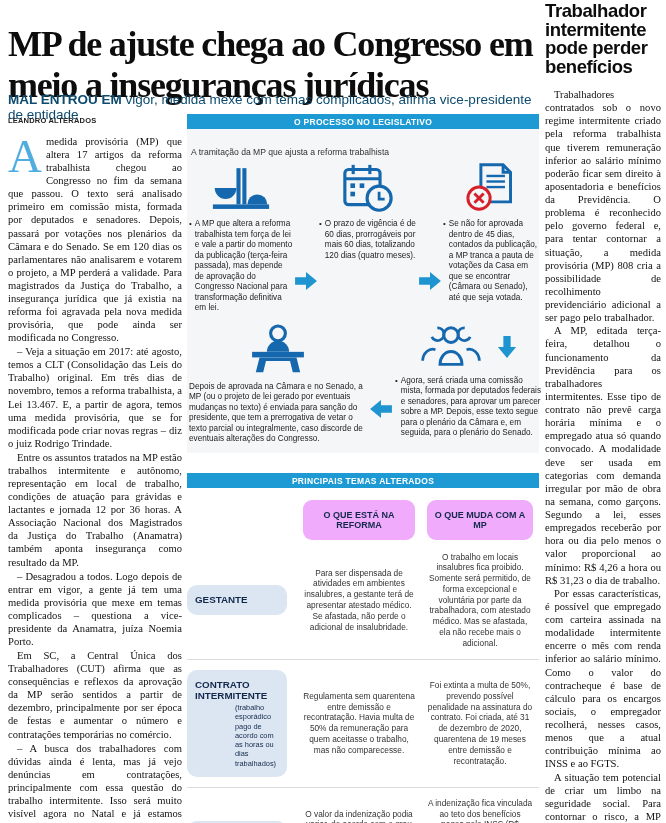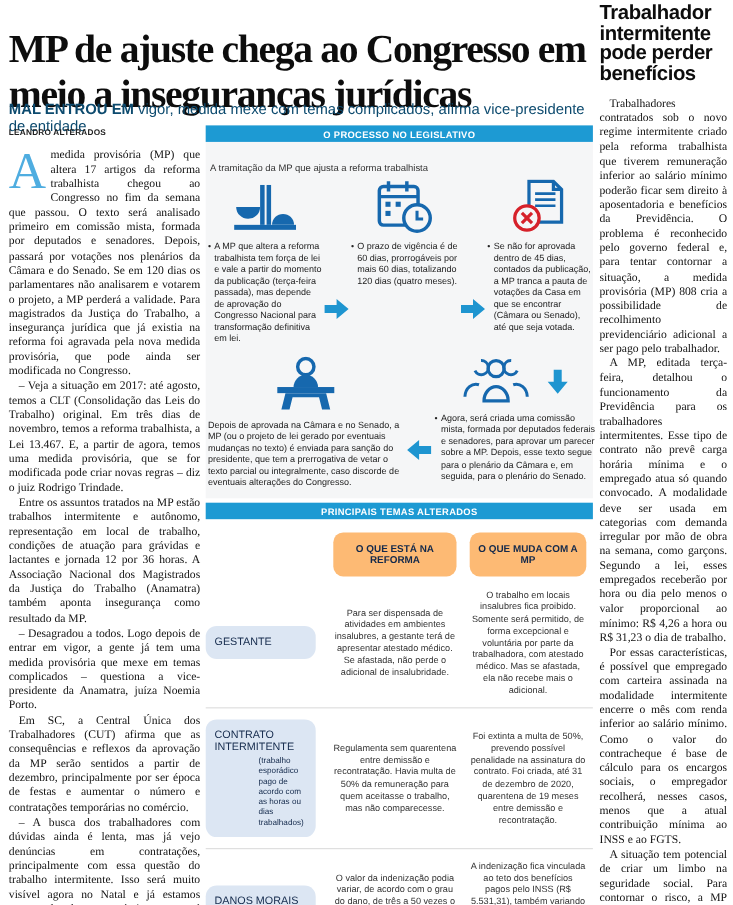--- a/index.html
+++ b/index.html
@@ -38,28 +38,28 @@
   .arrcell{display:flex;align-items:center;justify-content:center;padding-top:88px;}
   .row2{display:grid;grid-template-columns:178px 28px 146px;padding:4px 2px 2px 2px;}
   .r2block{display:flex;flex-direction:column;}
   .r2block .icn{align-self:center;margin:6px 0;}
   .r2icons{display:flex;align-items:center;gap:14px;align-self:center;margin:6px 0;}
   .r2arr{display:flex;align-items:flex-end;justify-content:center;padding-bottom:26px;}
 
   
   .themes{background:#fff;}
   .tgrid{display:grid;grid-template-columns:110px 124px 118px;column-gap:0;}
-  .thead-pill{background:#fdba74;border-radius:9px;margin:12px 6px 2px 6px;
+  .thead-pill{background:#f0abfc;border-radius:9px;margin:12px 6px 2px 6px;
     padding:10px 4px;text-align:center;font-weight:bold;font-size:9px;color:#13294b;}
   .trow{display:grid;grid-template-columns:110px 124px 118px;
     border-bottom:1px solid #dcdcdc;padding:10px 0 10px 0;align-items:center;}
   .trow:last-child{border-bottom:none;}
   .lblpill{background:#dce6f3;border-radius:10px;margin-right:10px;
     padding:9px 8px;align-self:center;}
-  .lblpill .lt{font-weight:normal;font-size:9.8px;color:#13294b;line-height:1.15;}
+  .lblpill .lt{font-weight:bold;font-size:9.8px;color:#13294b;line-height:1.15;}
   .lblpill .ls{font-size:7.4px;color:#13294b;line-height:1.25;margin-top:2px;margin-left:40px;}
   .tcell{font-size:8.3px;line-height:1.3;color:#333;text-align:center;padding:0 6px;}
 
   
   .rightcol{position:absolute;left:545px;top:2px;width:116px;}
   .rhead{font-size:18.5px;line-height:1.0;font-weight:bold;letter-spacing:-.4px;color:#0d0d0d;}
   .rbody{margin-top:12px;font-family:"Liberation Serif",serif;font-size:10.6px;
     line-height:1.24;text-align:justify;color:#111;}
   .rbody p{margin:0;text-indent:9px;}
   .rbody p.first{text-indent:9px;}
@@ -209,21 +209,21 @@
           </div>
           <div class="steptxt bullet">
             <span class="b">•</span>
             <span>Agora, será criada uma comissão mista, formada por deputados federais e senadores, para aprovar um parecer sobre a MP. Depois, esse texto segue para o plenário da Câmara e, em seguida, para o plenário do Senado.</span>
           </div>
         </div>
       </div>
     </div>
 
     <div class="themes">
-      <div class="bluebar" style="margin-top:4px;">PRINCIPAIS TEMAS ALTERADOS</div>
+      <div class="bluebar" style="margin-top:20px;">PRINCIPAIS TEMAS ALTERADOS</div>
 
       <div class="tgrid">
         <div></div>
         <div class="thead-pill">O QUE ESTÁ NA REFORMA</div>
         <div class="thead-pill">O QUE MUDA COM A MP</div>
       </div>
 
       <div class="trow">
         <div class="lblpill">
           <div class="lt">GESTANTE</div>

